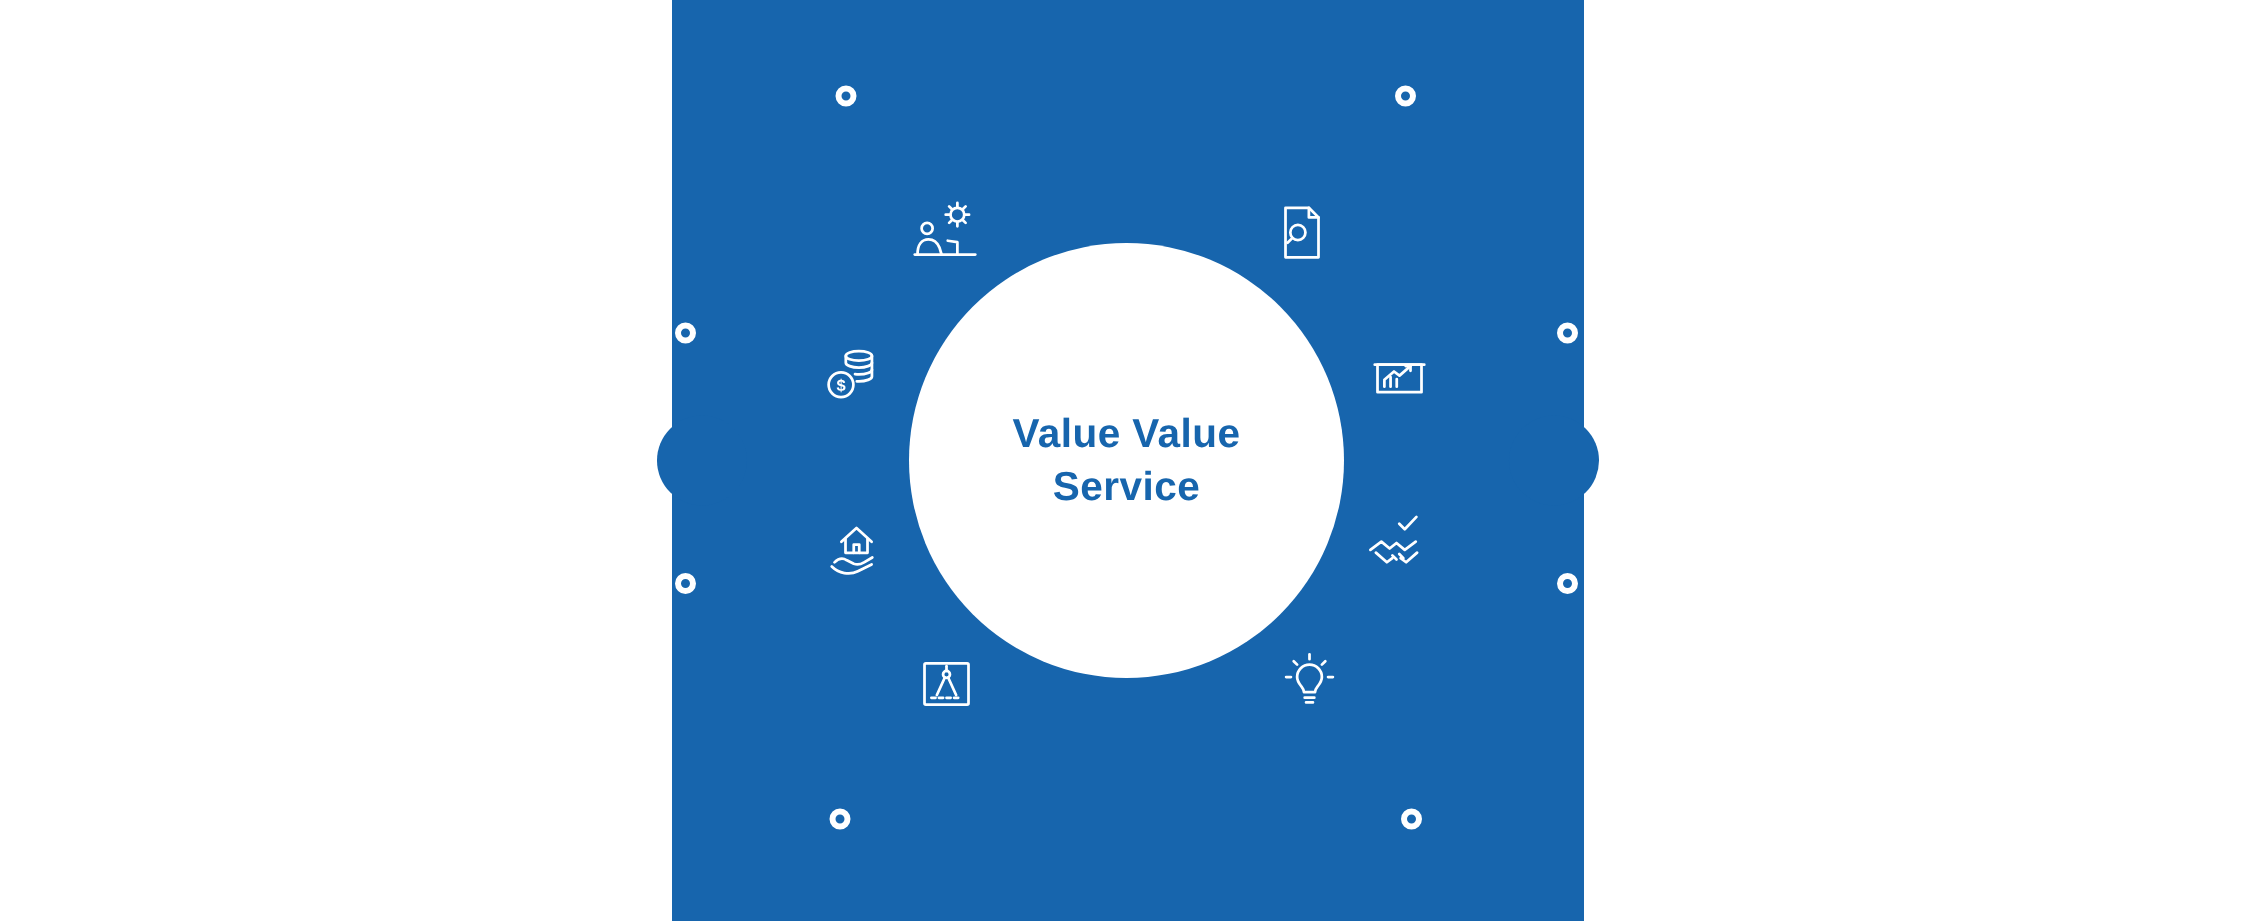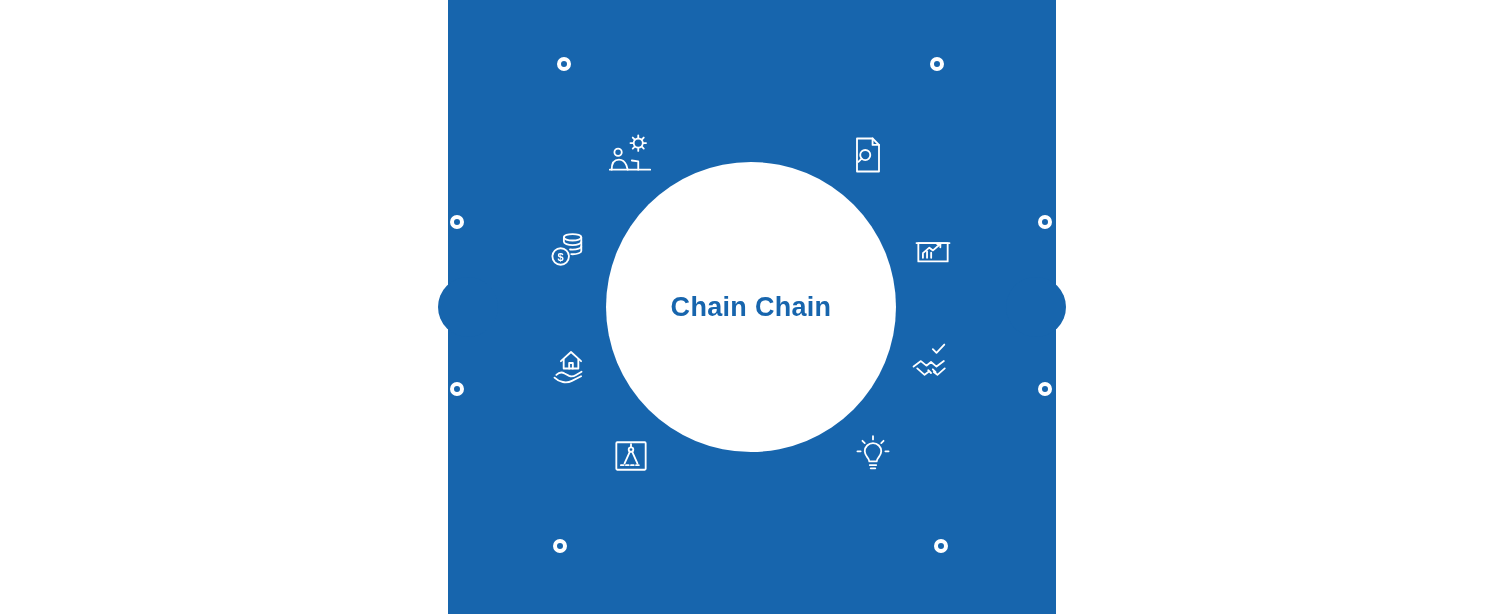--- a/index.html
+++ b/index.html
@@ -158,18 +158,19 @@
         <g class="stroke">
           <path d="M24 11a9 9 0 0 1 9 9c0 3.2-1.8 5.2-3.2 7-1.1 1.4-1.8 2.6-1.8 4h-8c0-1.4-.7-2.6-1.8-4-1.4-1.8-3.2-3.8-3.2-7a9 9 0 0 1 9-9z"></path>
           <path d="M20.5 35h7M21.5 38.5h5"></path>
           <path d="M24 3.5V7M10.5 20H7M41 20h-3.5M12.5 8.5L15 11M35.5 8.5L33 11"></path>
         </g>
       </svg>
     </div>
 
     <div class="center-circle">
       <div class="title">
-        <span>Chain Chain</span>
+        <span>Value Value</span>
+        <span>Service</span>
       </div>
     </div>
 
   </div>
 </div>
 
 </body></html>

